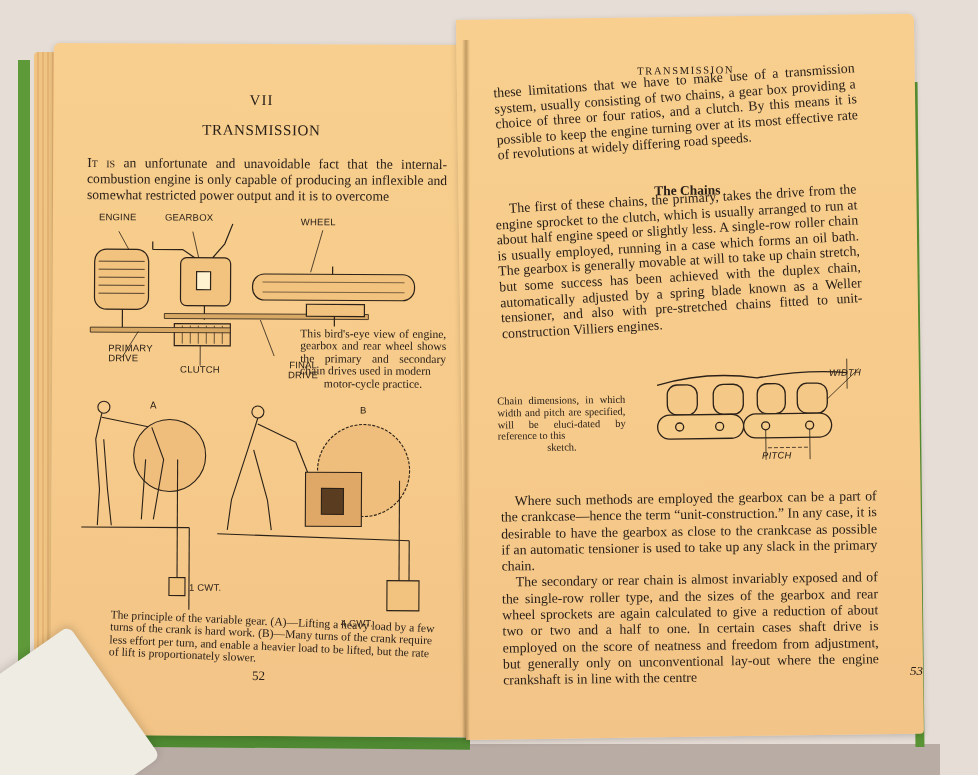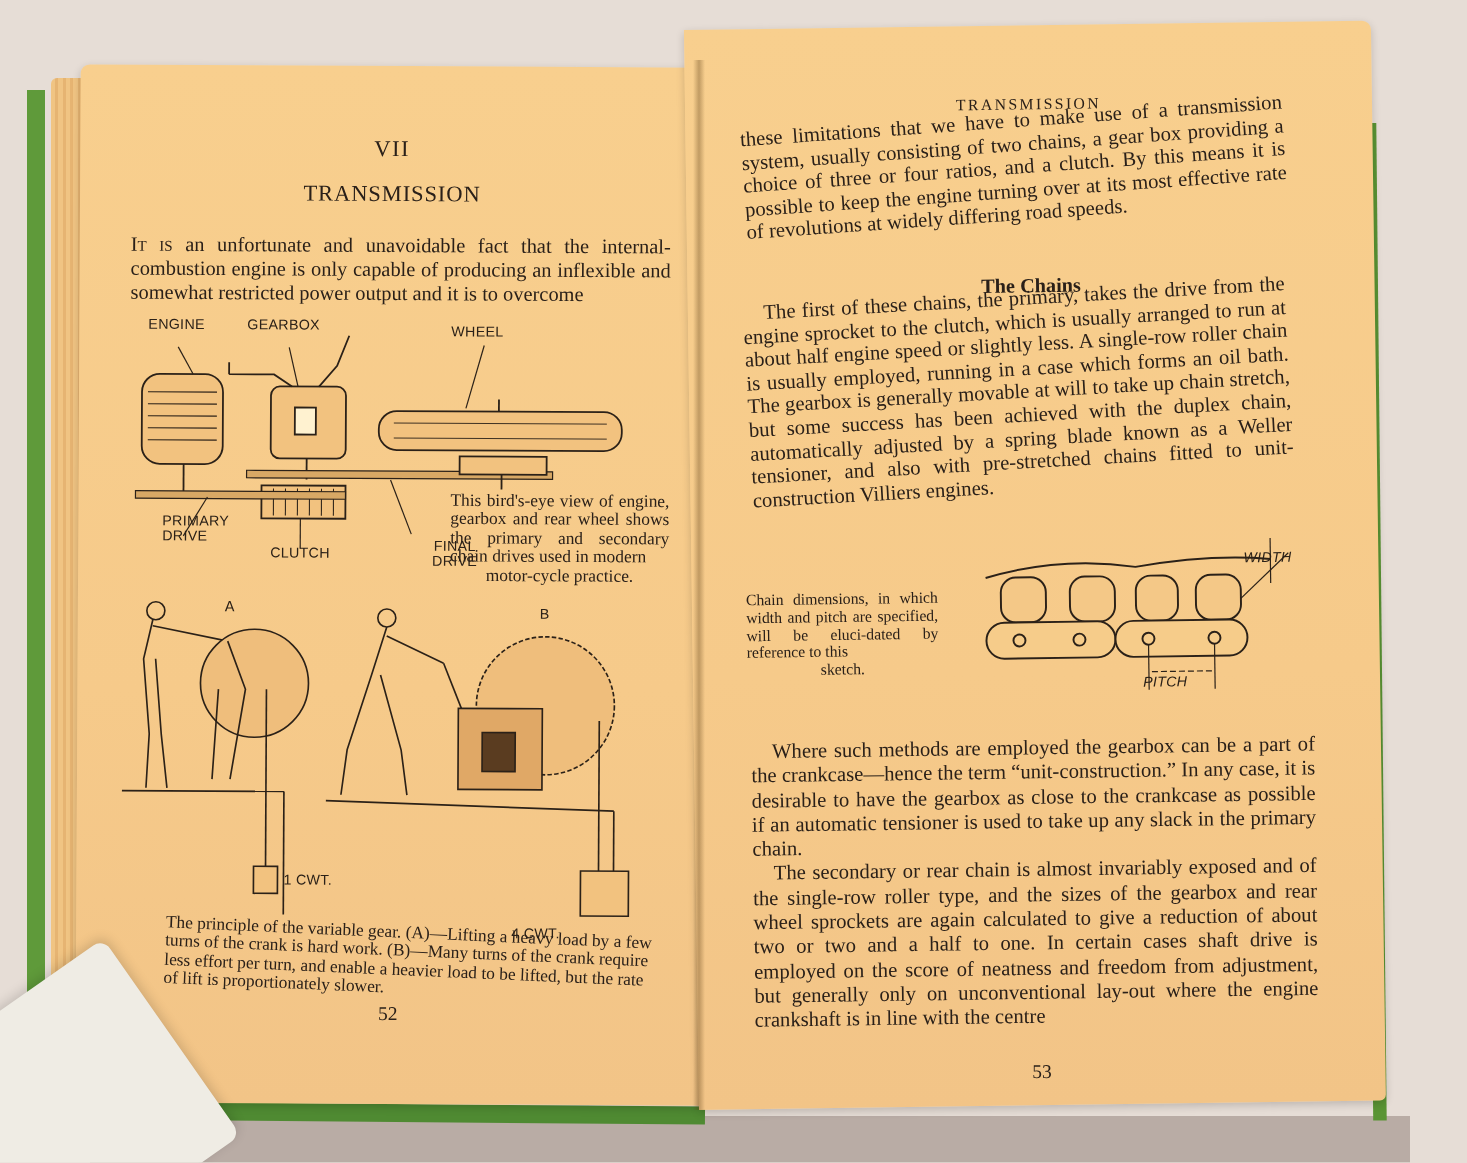--- a/index.html
+++ b/index.html
@@ -62,21 +62,21 @@
   
   .running-head { position: absolute; left: 0; width: 100%; top: 48px; text-align: center; font-size: 10.5px; letter-spacing: 1.6px; }
   .rp-block { position: absolute; left: 36px; width: 362px; font-size: 13.8px; line-height: 15.6px; text-align: justify; }
   .rp-para1 { top: 66px; transform: rotate(-3.2deg); transform-origin: left top; }
   .section-head { position: absolute; left: 0; width: 100%; top: 166px; text-align: center; font-weight: bold; font-size: 13.5px; }
   .rp-para2 { top: 182px; transform: rotate(-2.4deg); transform-origin: left top; }
   .rp-para2 p, .rp-para3 p { margin: 0; text-indent: 14px; }
   .chain-caption { position: absolute; left: 36px; top: 376px; width: 128px; font-size: 10.5px; line-height: 11.8px; text-align: justify; }
   .chain-caption .last { display:block; text-align:center; }
   .rp-para3 { top: 474px; left: 38px; width: 376px; font-size: 13.8px; line-height: 16.3px; }
-  .page-num-right { position: absolute; left: 0; width: 100%; top: 690px; text-align: center; font-size: 13px; transform: rotate(0.8deg); }
+  .page-num-right { position: absolute; left: 0; width: 100%; top: 646px; text-align: right; font-size: 13px; transform: rotate(0.8deg); font-style: italic; }
 
   svg { position: absolute; overflow: visible; }
 </style>
 </head>
 <body>
 
 <div style="position:absolute;inset:0;"></div>
 <div class="bottom-shadow"></div>
 <div class="cover-green-left"></div>
 <div class="cover-green-right"></div>

